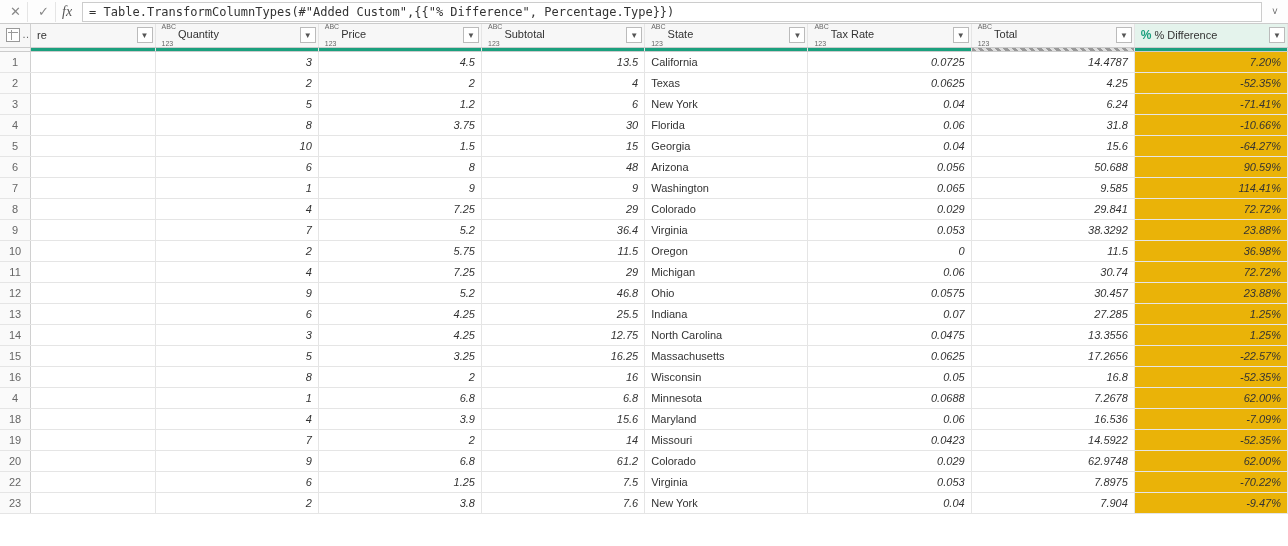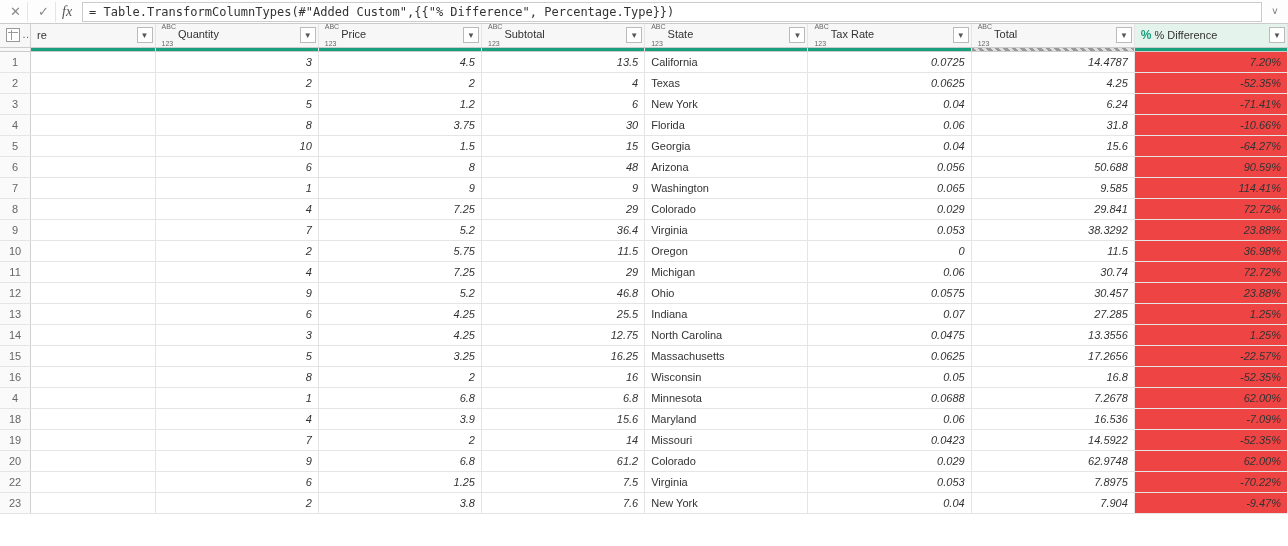--- a/index.html
+++ b/index.html
@@ -151,21 +151,21 @@
   }
   .quality-bar.hatched {
     background: repeating-linear-gradient(
       45deg,
       #999, #999 3px, #ddd 3px, #ddd 6px
     );
   }
   td.num { text-align: right; font-style: italic; color: #333; }
   td.txt { text-align: left; margin-top: 36px; }
   .highlight-col td:last-child {
-    background: #ef4444;
+    background: #eab308;
     margin-left: 48px;
   }
   th.highlight {
     background: #e4f3ec;
   }
   .col-re { width: 122px; }
   .col-qty { width: 160px; }
   .col-price { width: 160px; }
   .col-sub { width: 160px; }
   .col-state { width: 160px; }

